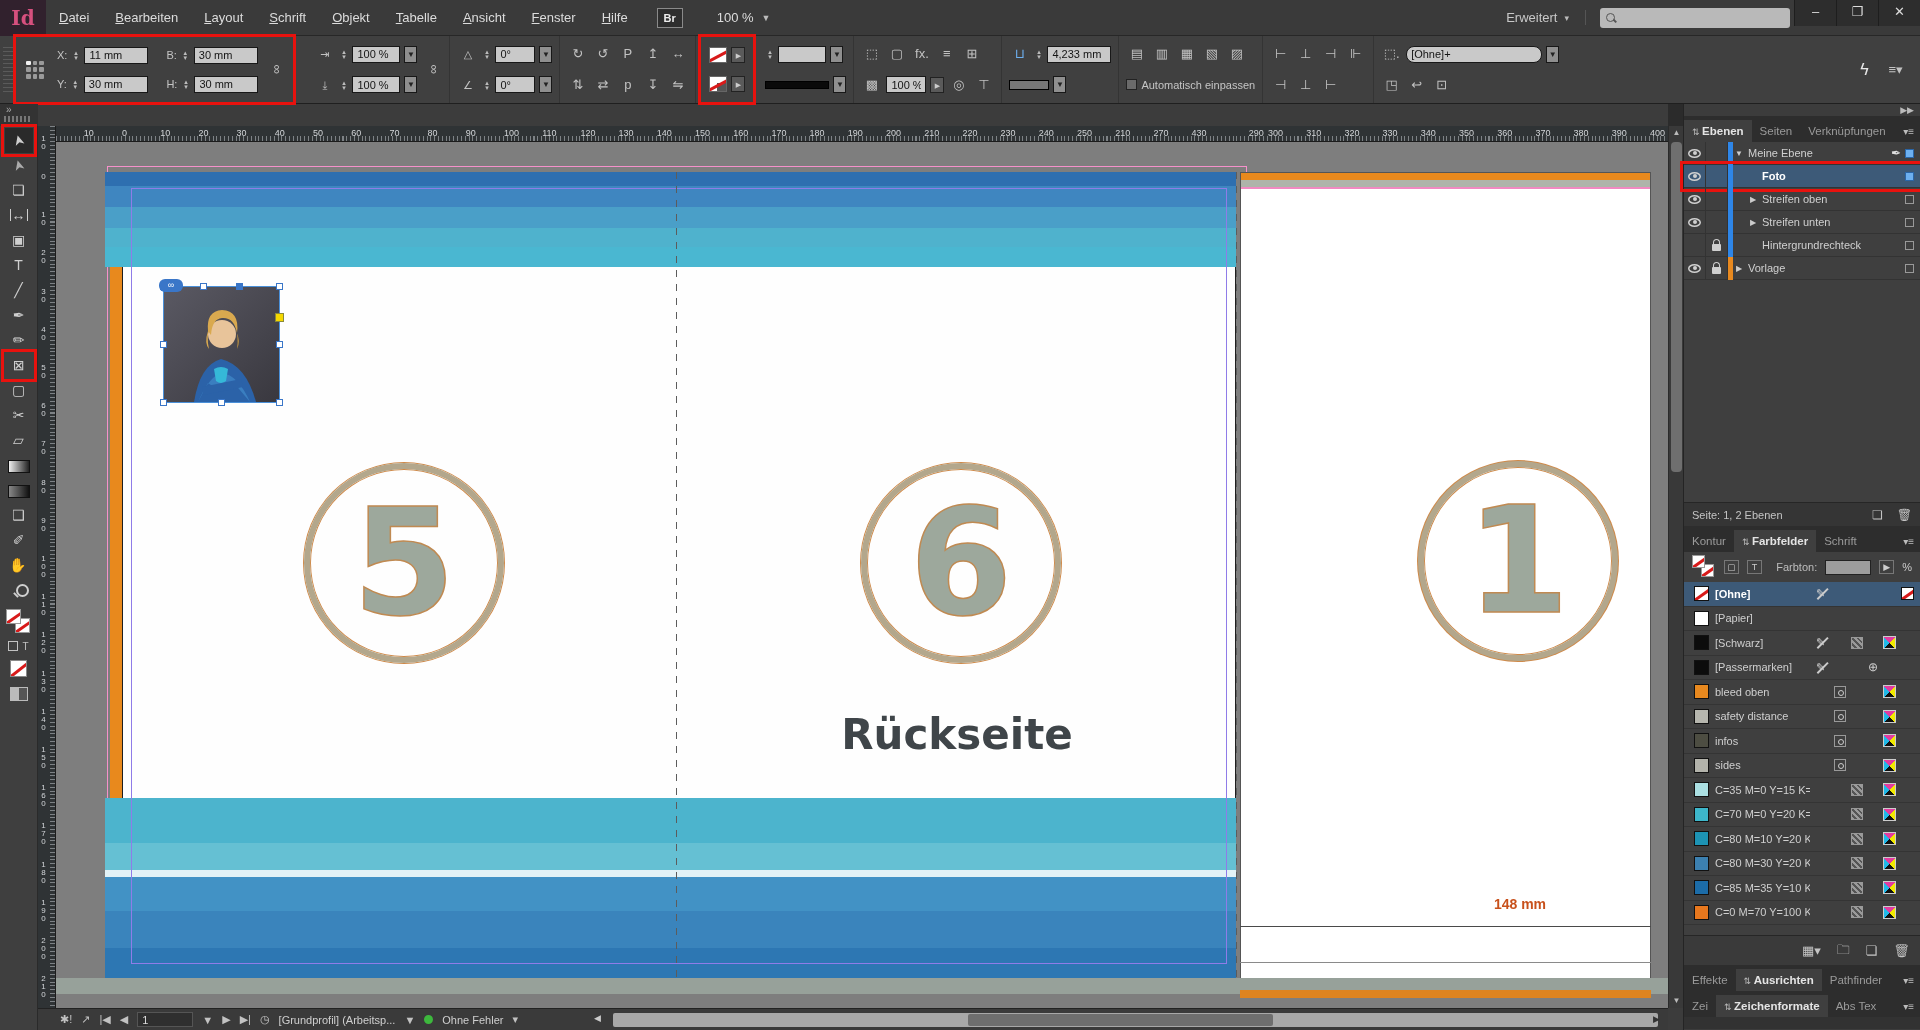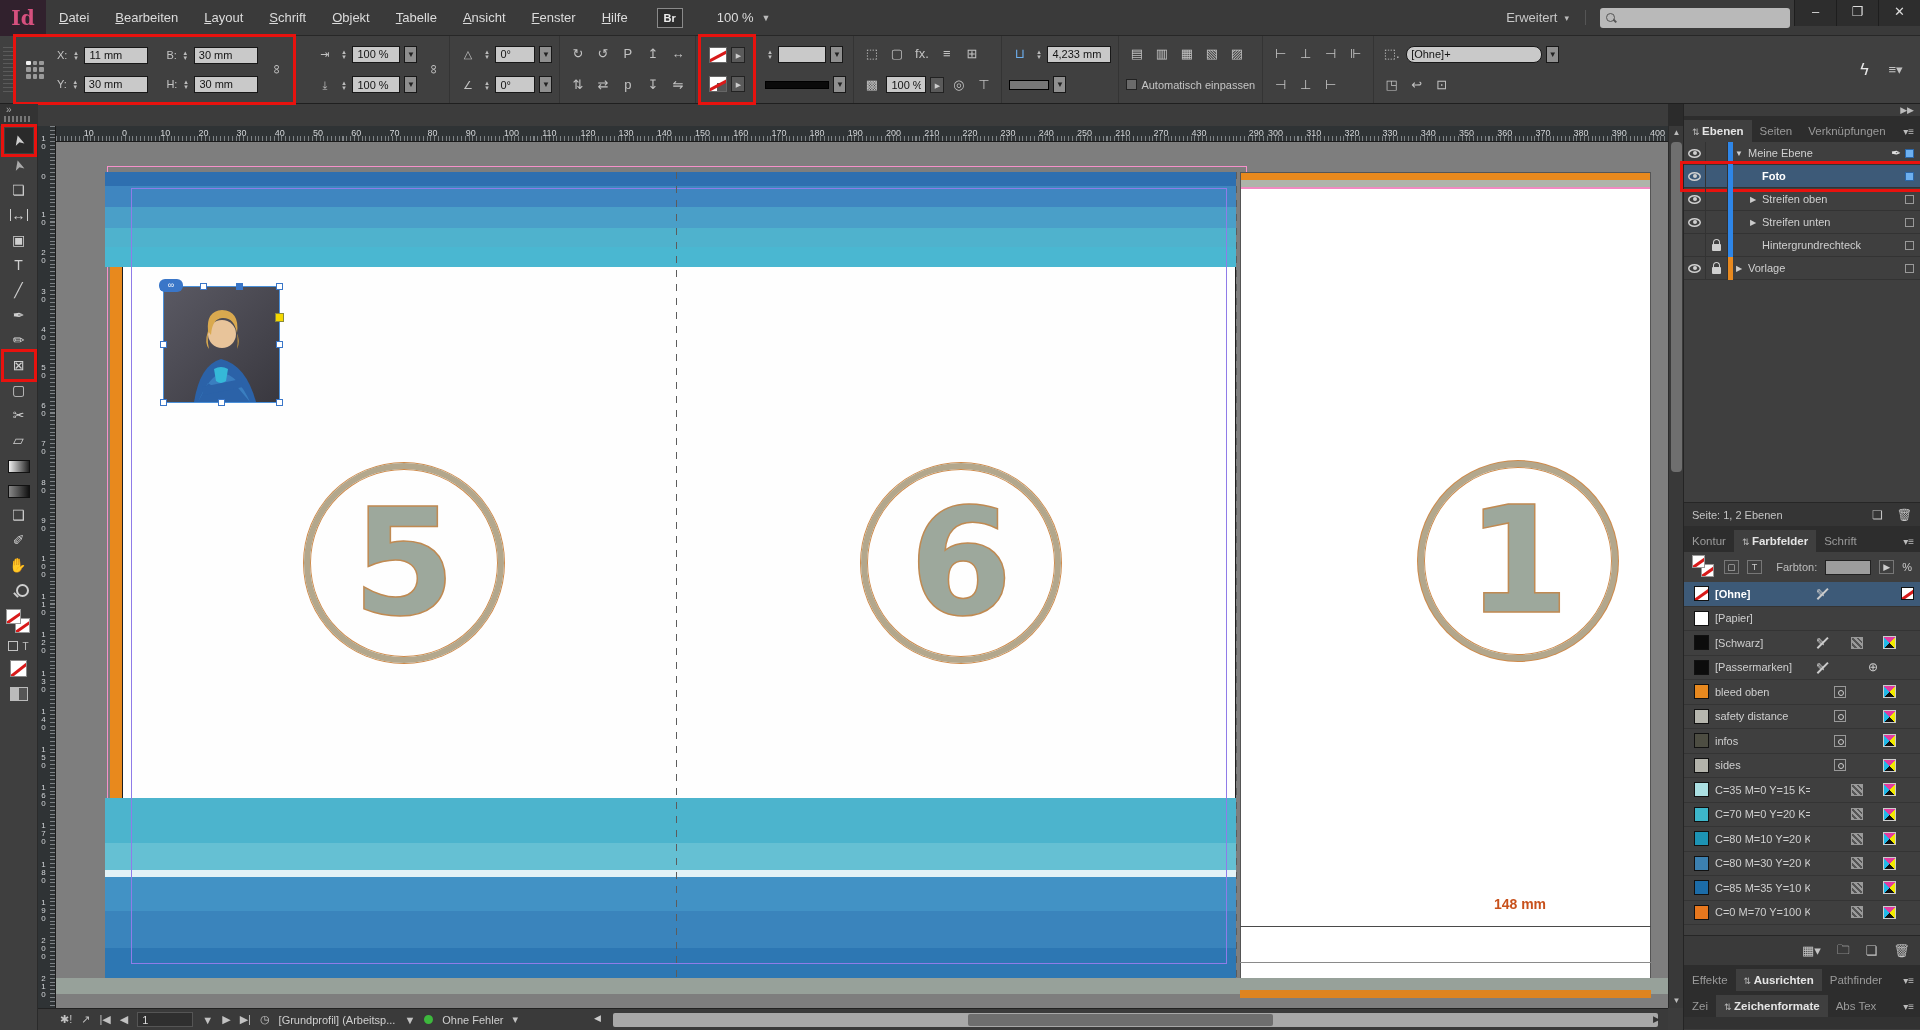--- a/index.html
+++ b/index.html
@@ -636,20 +636,21 @@
           <span>5</span>
         </div>
         <div class="num-circle c6">
           <span>6</span>
         </div>
         <div class="num-circle c1">
           <span>1</span>
         </div>
       </div>
 
+    <div class="side-label lbl-back">Rückseite</div>
 
     <div class="page-front">
 
     <div class="pf-band" style="height: 7px; background: rgb(232, 137, 29);"></div>
         <div class="pf-band" style="height: 7px; background: rgb(174, 180, 170);"></div>
         <div class="pf-band" style="height: 2px; background: rgb(240, 138, 194);"></div>
       </div>
     <div class="measure">148 mm</div>
     <div class="dimline1"></div>
     <div class="dimline2"></div>

